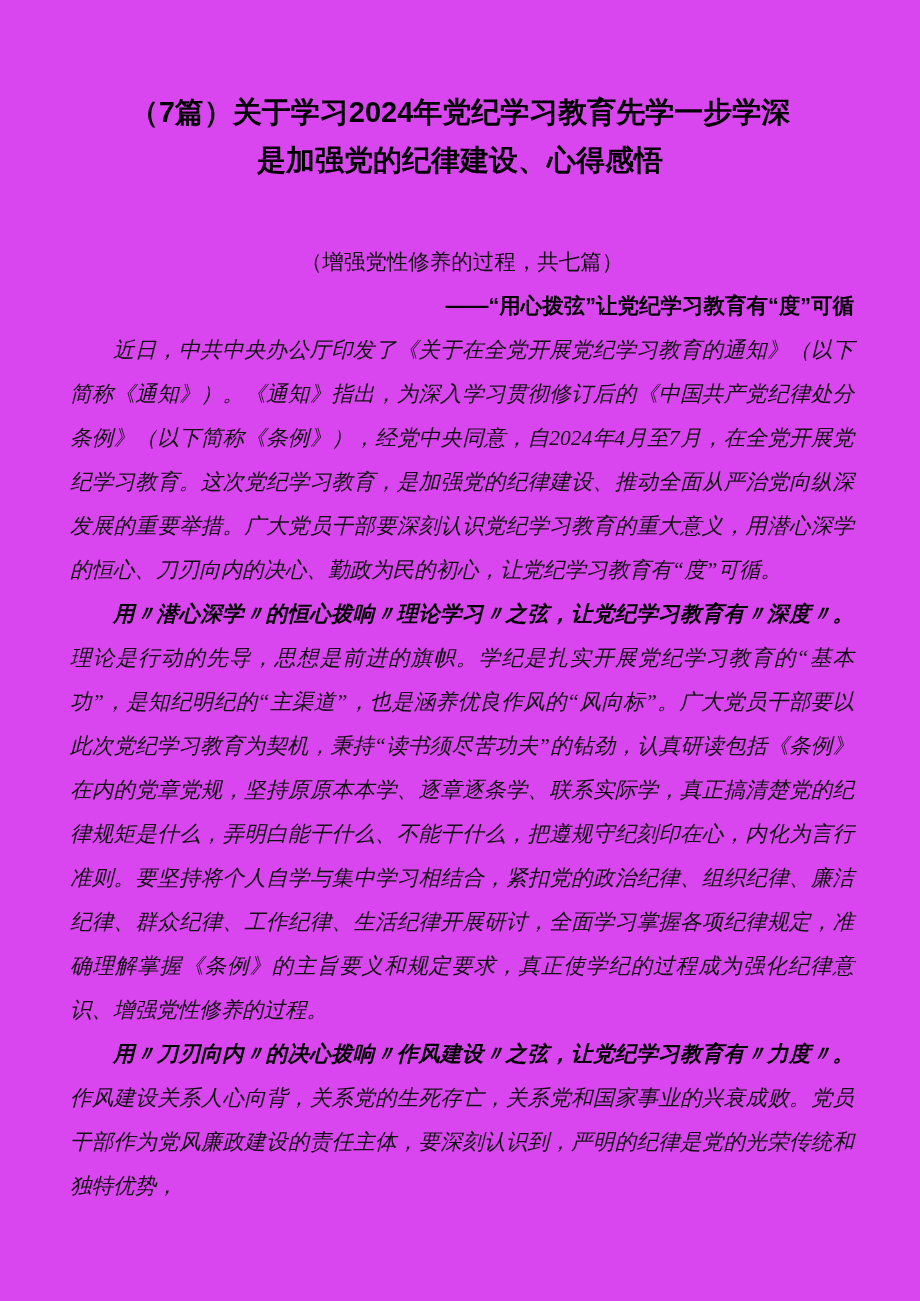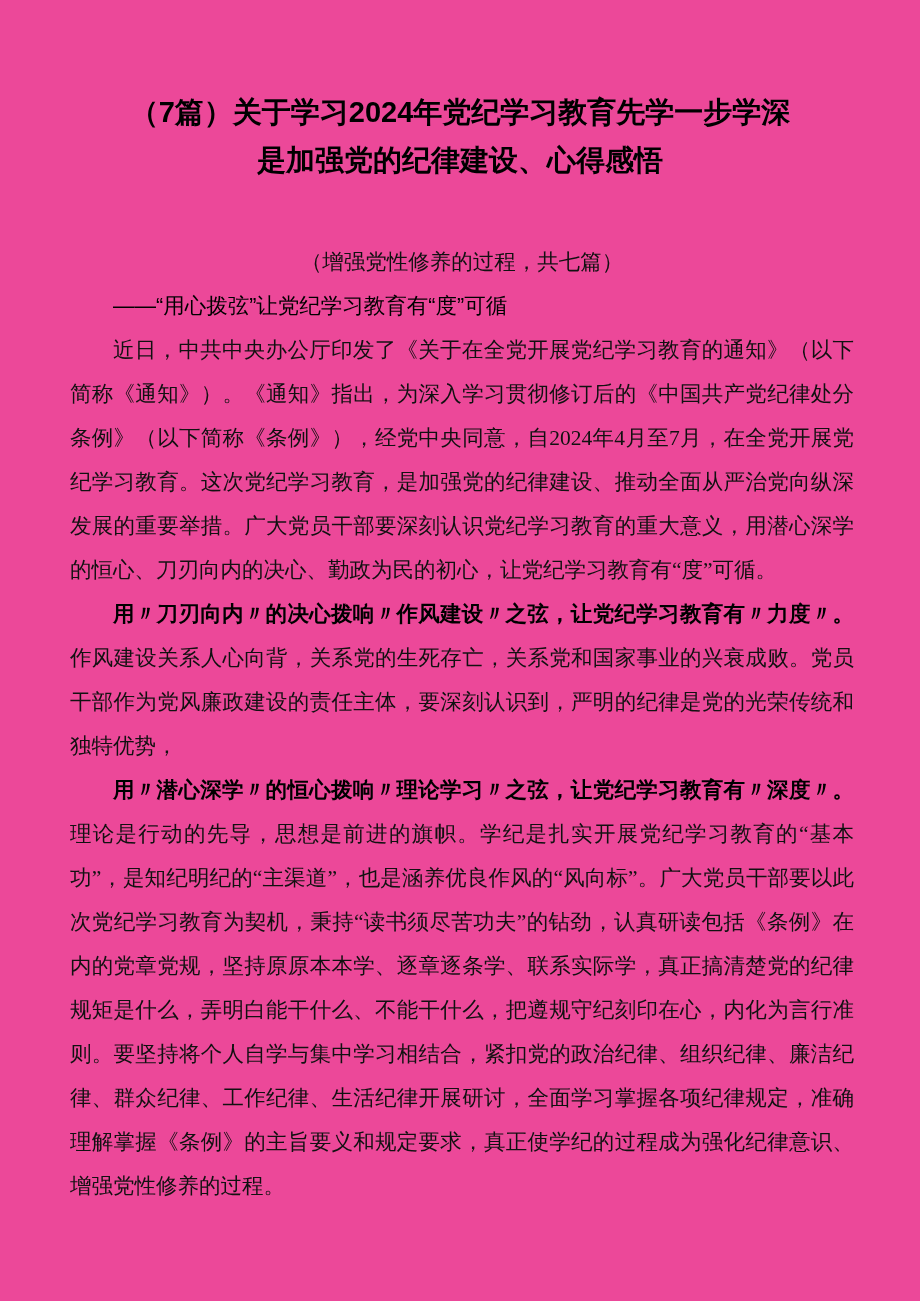--- a/index.html
+++ b/index.html
@@ -4,21 +4,21 @@
 <style>
   html, body {
     margin: 0;
     padding: 0;
     background: #ffffff;
   }
   .page {
     position: relative;
     width: 920px;
     height: 1301px;
-    background: #ec4899;
+    background: #d946ef;
     color: #000000;
     overflow: hidden;
   }
   .doc-title {
     margin: 88px 60px 0 60px;
     text-align: center;
     font-family: "Liberation Sans", sans-serif;
     font-weight: 700;
     font-size: 29px;
     line-height: 48px;
@@ -39,42 +39,43 @@
   .content p {
     margin: 0;
     padding: 0;
   }
   .meta-line {
     text-align: center;
     text-indent: 0;
   }
   .section-heading {
     font-family: "Liberation Sans", sans-serif;
-    font-weight: 400;
+    font-weight: 700;
     text-indent: 2em;
-    text-align: left;
+    text-align: right;
     color: #000000;
   }
   .para {
     text-indent: 2em;
+    font-style: italic;
   }
   .para .lead {
     font-family: "Liberation Sans", sans-serif;
     font-weight: 700;
     color: #000000;
   }
 </style>
 </head>
 <body>
 
 <div class="page">
   <h1 class="doc-title">
       <span class="title-line">（7篇）关于学习2024年党纪学习教育先学一步学深</span>
       <span class="title-line">是加强党的纪律建设、心得感悟</span>
     </h1>
   <div class="content">
     <p class="meta-line">（增强党性修养的过程，共七篇）</p>
     <p class="section-heading">——“用心拨弦”让党纪学习教育有“度”可循</p>
     <p class="para"><span>近日，中共中央办公厅印发了《关于在全党开展党纪学习教育的通知》（以下简称《通知》）。《通知》指出，为深入学习贯彻修订后的《中国共产党纪律处分条例》（以下简称《条例》），经党中央同意，自2024年4月至7月，在全党开展党纪学习教育。这次党纪学习教育，是加强党的纪律建设、推动全面从严治党向纵深发展的重要举措。广大党员干部要深刻认识党纪学习教育的重大意义，用潜心深学的恒心、刀刃向内的决心、勤政为民的初心，让党纪学习教育有“度”可循。</span></p>
+    <p class="para"><b class="lead">用〃潜心深学〃的恒心拨响〃理论学习〃之弦，让党纪学习教育有〃深度〃。</b><span>理论是行动的先导，思想是前进的旗帜。学纪是扎实开展党纪学习教育的“基本功”，是知纪明纪的“主渠道”，也是涵养优良作风的“风向标”。广大党员干部要以此次党纪学习教育为契机，秉持“读书须尽苦功夫”的钻劲，认真研读包括《条例》在内的党章党规，坚持原原本本学、逐章逐条学、联系实际学，真正搞清楚党的纪律规矩是什么，弄明白能干什么、不能干什么，把遵规守纪刻印在心，内化为言行准则。要坚持将个人自学与集中学习相结合，紧扣党的政治纪律、组织纪律、廉洁纪律、群众纪律、工作纪律、生活纪律开展研讨，全面学习掌握各项纪律规定，准确理解掌握《条例》的主旨要义和规定要求，真正使学纪的过程成为强化纪律意识、增强党性修养的过程。</span></p>
     <p class="para"><b class="lead">用〃刀刃向内〃的决心拨响〃作风建设〃之弦，让党纪学习教育有〃力度〃。</b><span>作风建设关系人心向背，关系党的生死存亡，关系党和国家事业的兴衰成败。党员干部作为党风廉政建设的责任主体，要深刻认识到，严明的纪律是党的光荣传统和独特优势，</span></p>
-    <p class="para"><b class="lead">用〃潜心深学〃的恒心拨响〃理论学习〃之弦，让党纪学习教育有〃深度〃。</b><span>理论是行动的先导，思想是前进的旗帜。学纪是扎实开展党纪学习教育的“基本功”，是知纪明纪的“主渠道”，也是涵养优良作风的“风向标”。广大党员干部要以此次党纪学习教育为契机，秉持“读书须尽苦功夫”的钻劲，认真研读包括《条例》在内的党章党规，坚持原原本本学、逐章逐条学、联系实际学，真正搞清楚党的纪律规矩是什么，弄明白能干什么、不能干什么，把遵规守纪刻印在心，内化为言行准则。要坚持将个人自学与集中学习相结合，紧扣党的政治纪律、组织纪律、廉洁纪律、群众纪律、工作纪律、生活纪律开展研讨，全面学习掌握各项纪律规定，准确理解掌握《条例》的主旨要义和规定要求，真正使学纪的过程成为强化纪律意识、增强党性修养的过程。</span></p>
   </div>
 </div>
 
 </body></html>

